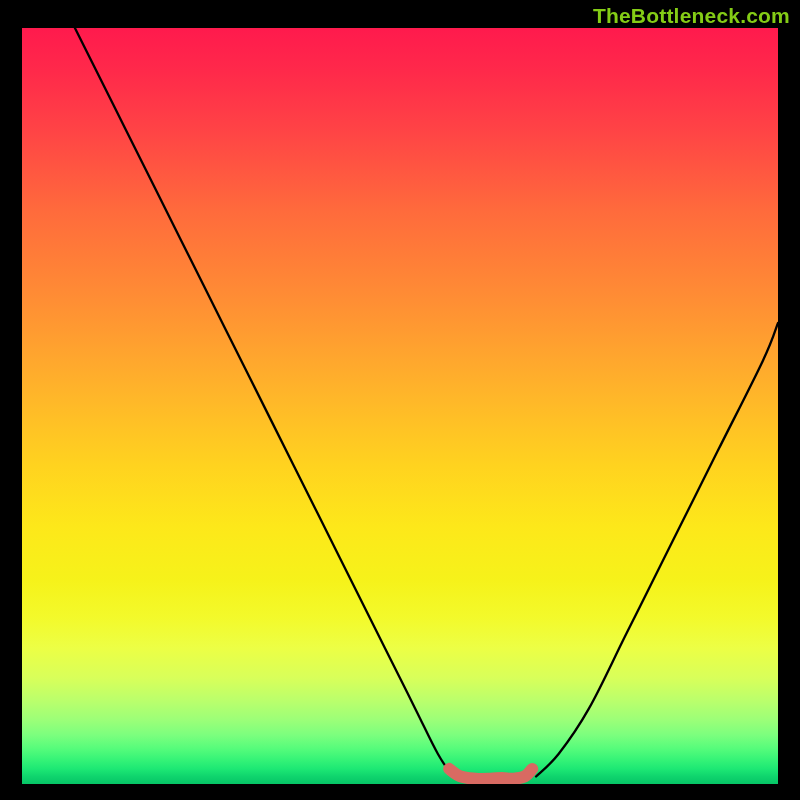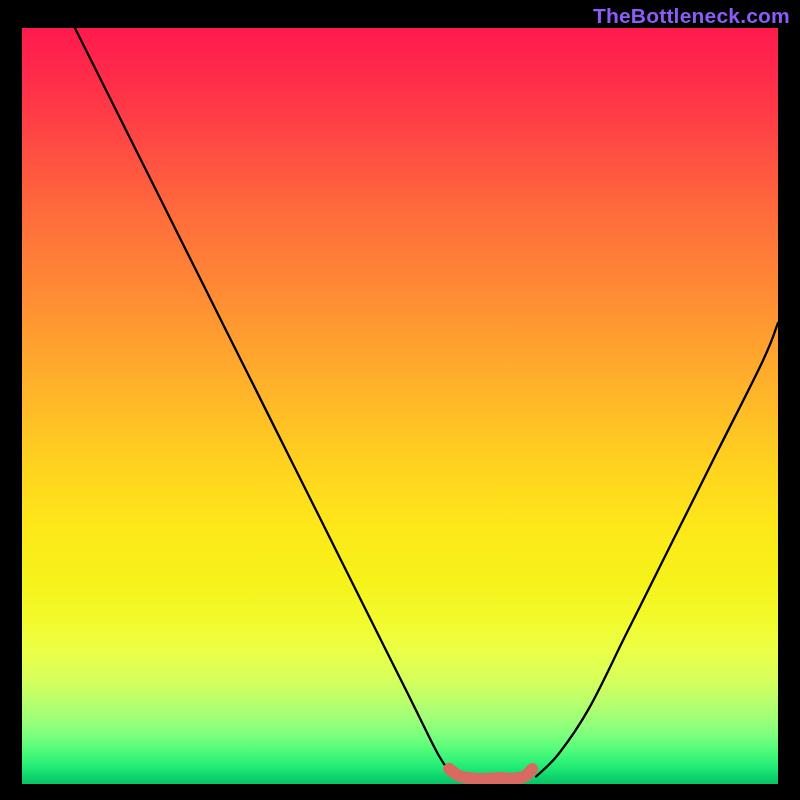--- a/index.html
+++ b/index.html
@@ -55,21 +55,21 @@
       #35f377 96.8%,
       #1de874 98%,
       #0fd46d 99%,
       #06c566 100%
     );
   }
   .watermark {
     position: absolute;
     top: 4px;
     right: 10px;
-    color: #8b5cf6;
+    color: #84cc16;
     font-size: 21px;
     font-weight: 600;
     letter-spacing: 0.2px;
     user-select: none;
   }
   svg {
     position: absolute;
     left: 0;
     top: 0;
   }

